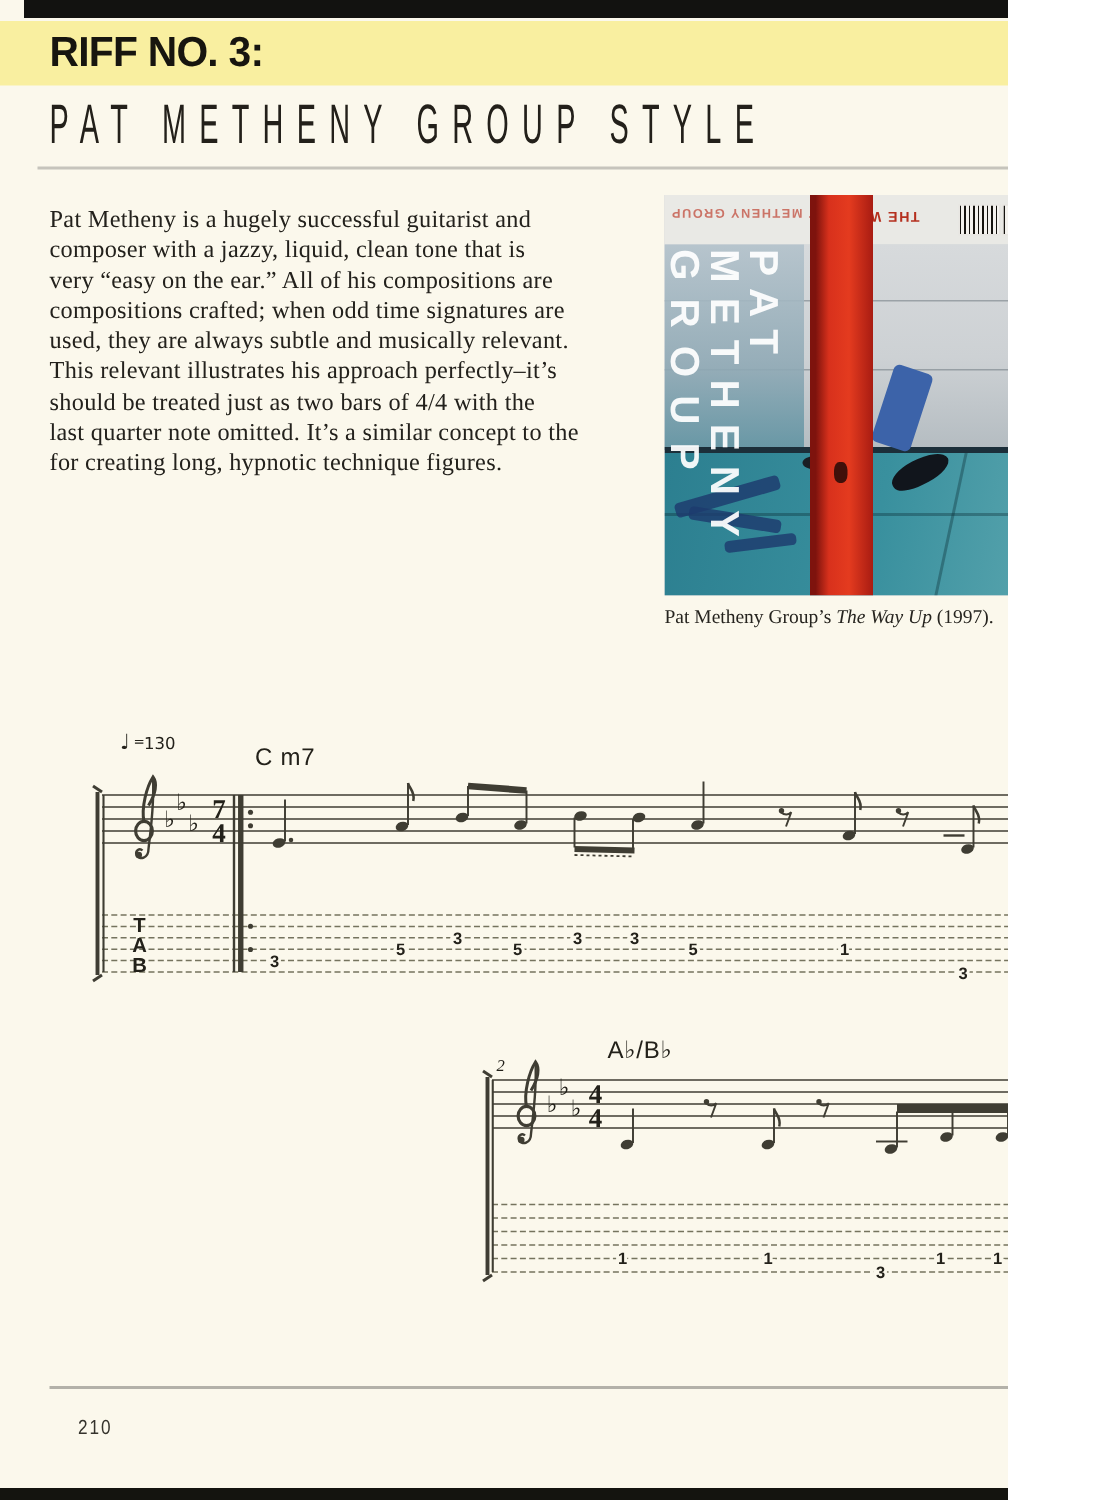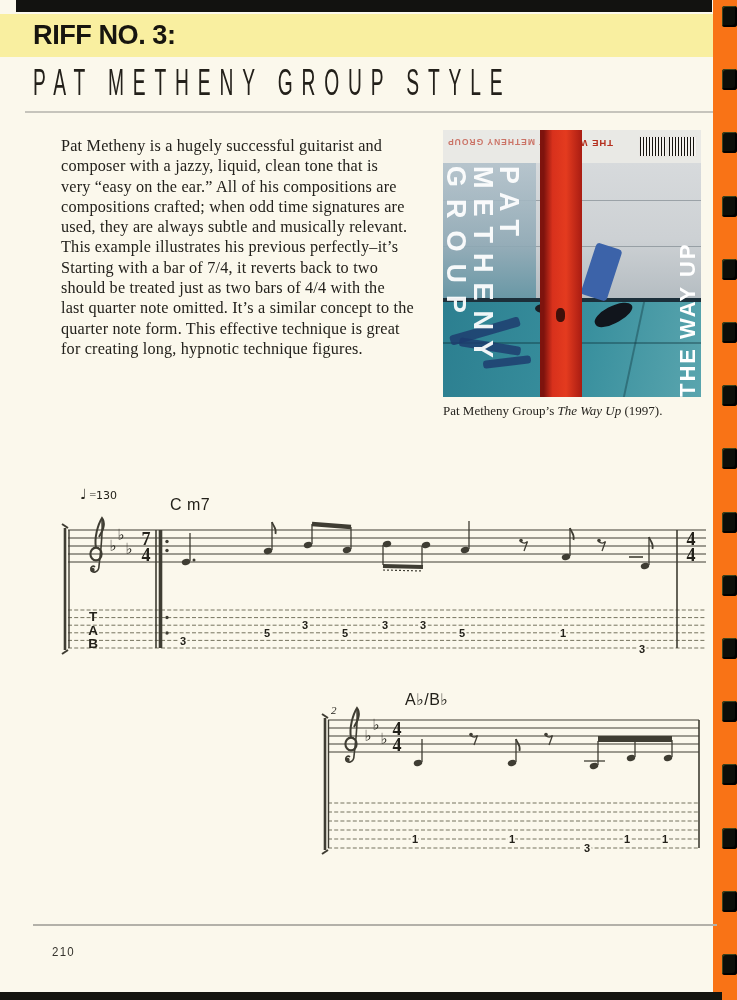--- a/index.html
+++ b/index.html
@@ -1,33 +1,33 @@
 <!DOCTYPE html>
 <html><head>
 <meta charset="utf-8">
 <style>
   html,body{margin:0;padding:0;}
-  #canvas{position:relative;width:737px;height:1000px;background:#f97316;overflow:hidden;
+  #canvas{position:relative;width:672px;height:1000px;background:#3b82f6;overflow:hidden;
           font-family:"Liberation Sans",sans-serif;}
   .abs{position:absolute;}
   
   #page{left:0;top:0;width:713px;height:994px;background:#fbf8ec;}
   #topbar{left:16px;top:0;width:696px;height:12px;background:#121210;}
   #bottombar{left:0;top:992px;width:722px;height:8px;background:#14140f;}
   
   #yellowband{left:0;top:14px;width:713px;height:43px;background:#f9efa0;}
   #kicker{left:33px;top:19px;font-weight:bold;font-size:28px;color:#17150f;
           letter-spacing:-0.5px;transform:scaleX(0.97);transform-origin:left;}
   #subtitle{left:33px;top:62px;font-size:37px;font-weight:normal;color:#23201a;
             letter-spacing:17px;transform:scale(0.52,1.0);transform-origin:left top;white-space:nowrap;}
   #headrule{left:25px;top:111px;width:688px;height:2px;background:#c6c4bc;}
   
   #article{left:33px;top:136px;width:420px;font-family:"Liberation Serif",serif;
            font-size:16.2px;line-height:20.3px;color:#23211c;letter-spacing:0.2px;}
-  #article div{white-space:nowrap;margin-left:28px;}
+  #article div{white-space:nowrap;}
   
   #cover{left:443px;top:130px;width:258px;height:267px;background:#cdd2d5;overflow:hidden;}
   .cov{position:absolute;}
   #cov-topband{left:0;top:0;width:258px;height:33px;background:#e9e9e5;}
   #cov-top-artist{left:4px;top:7px;font-size:8.5px;font-weight:bold;color:#c45748;opacity:.8;
                   transform:rotate(180deg);letter-spacing:1px;}
   #cov-top-title{left:102px;top:8px;font-size:9.5px;font-weight:bold;color:#b5301f;
                  transform:rotate(180deg);letter-spacing:1px;}
   .barcode{top:6px;height:19px;background:repeating-linear-gradient(90deg,#15130f 0 1px,#f4f2ee 1px 3px);
            border:1px solid #e8e6e2;}
@@ -75,25 +75,23 @@
   <div class="abs" id="kicker">RIFF NO. 3:</div>
   <div class="abs" id="subtitle">PAT METHENY GROUP STYLE</div>
   <div class="abs" id="headrule"></div>
 
   <div class="abs" id="article">
     <div>Pat Metheny is a hugely successful guitarist and</div>
     <div>composer with a jazzy, liquid, clean tone that is</div>
     <div>very “easy on the ear.” All of his compositions are</div>
     <div>compositions crafted; when odd time signatures are</div>
     <div>used, they are always subtle and musically relevant.</div>
-    <div>This example illustrates his previous perfectly–it’s</div>
-    <div>Starting with a bar of 7/4, it reverts back to two</div>
+    <div>This relevant illustrates his approach perfectly–it’s</div>
     <div>should be treated just as two bars of 4/4 with the</div>
     <div>last quarter note omitted. It’s a similar concept to the</div>
-    <div>quarter note form. This effective technique is great</div>
     <div>for creating long, hypnotic technique figures.</div>
   </div>
 
   <div class="abs" id="cover">
     <div class="cov" id="cov-topband"></div>
     <div class="cov" id="cov-top-artist">PAT METHENY GROUP</div>
     <div class="cov" id="cov-top-title">THE WAY UP</div>
     <div class="cov barcode" id="barcode1"></div>
     <div class="cov barcode" id="barcode2"></div>
     <div class="cov" id="cov-wall"></div>

